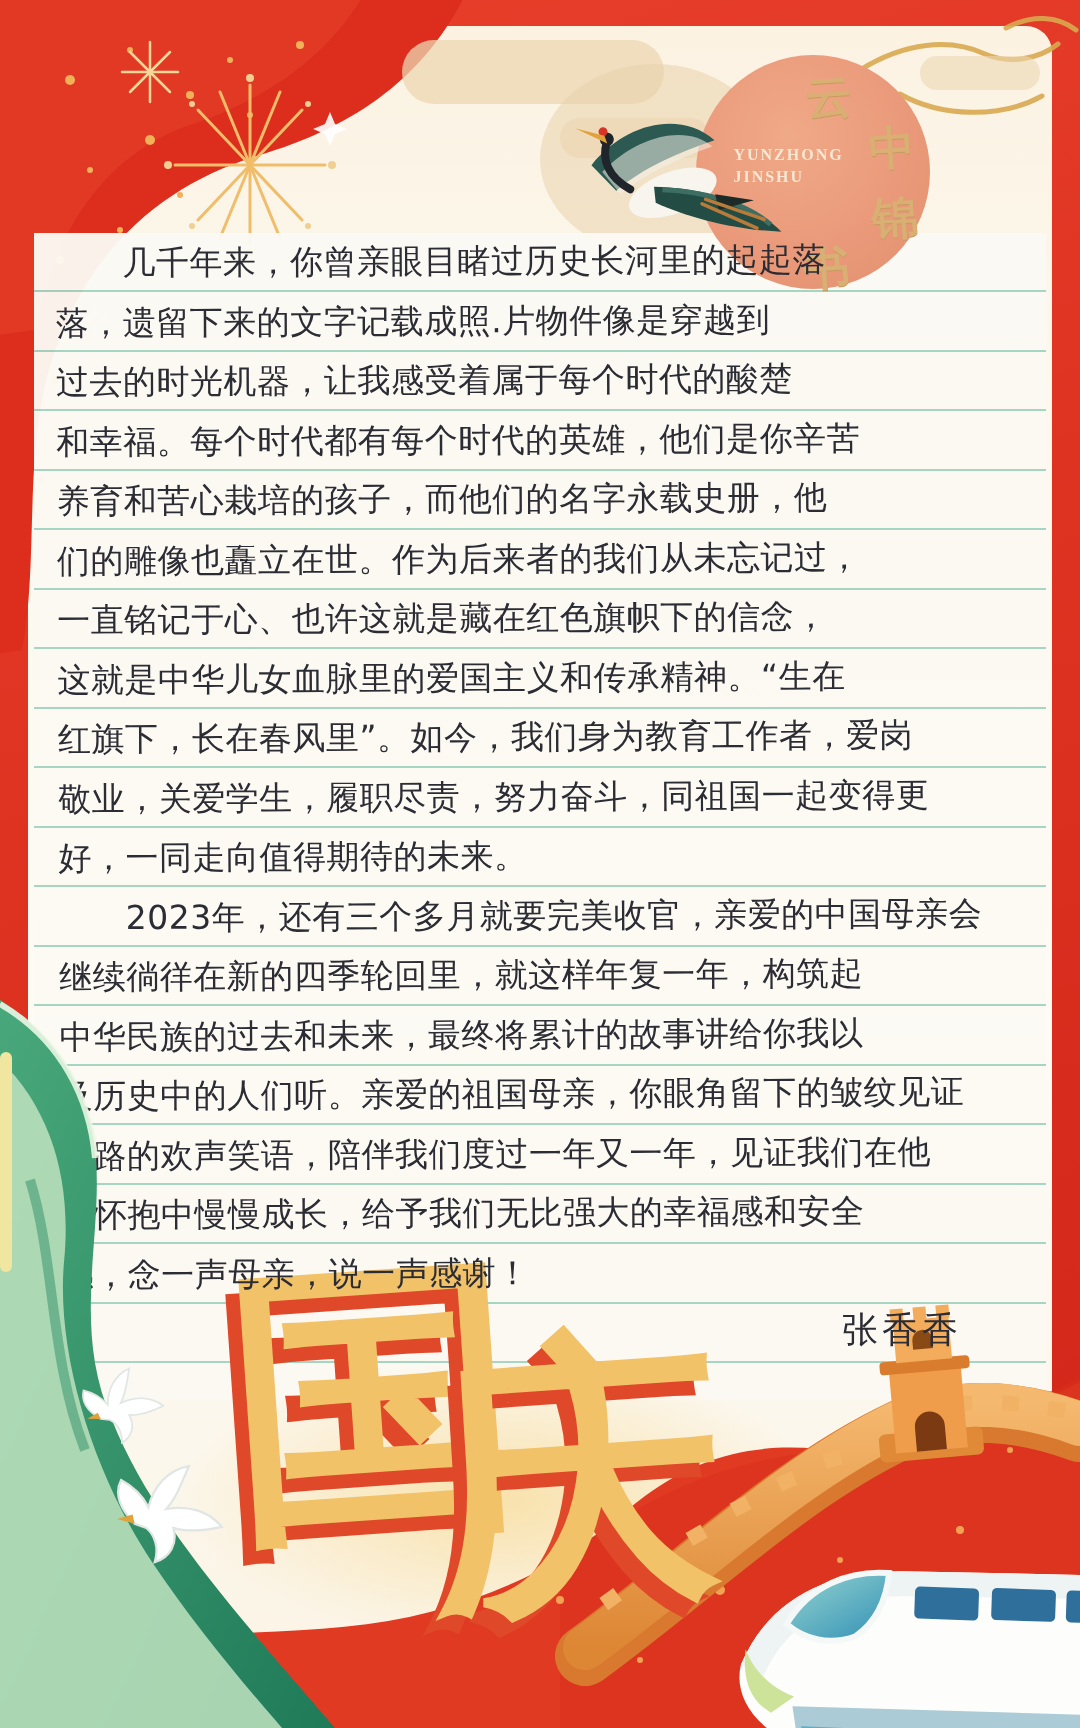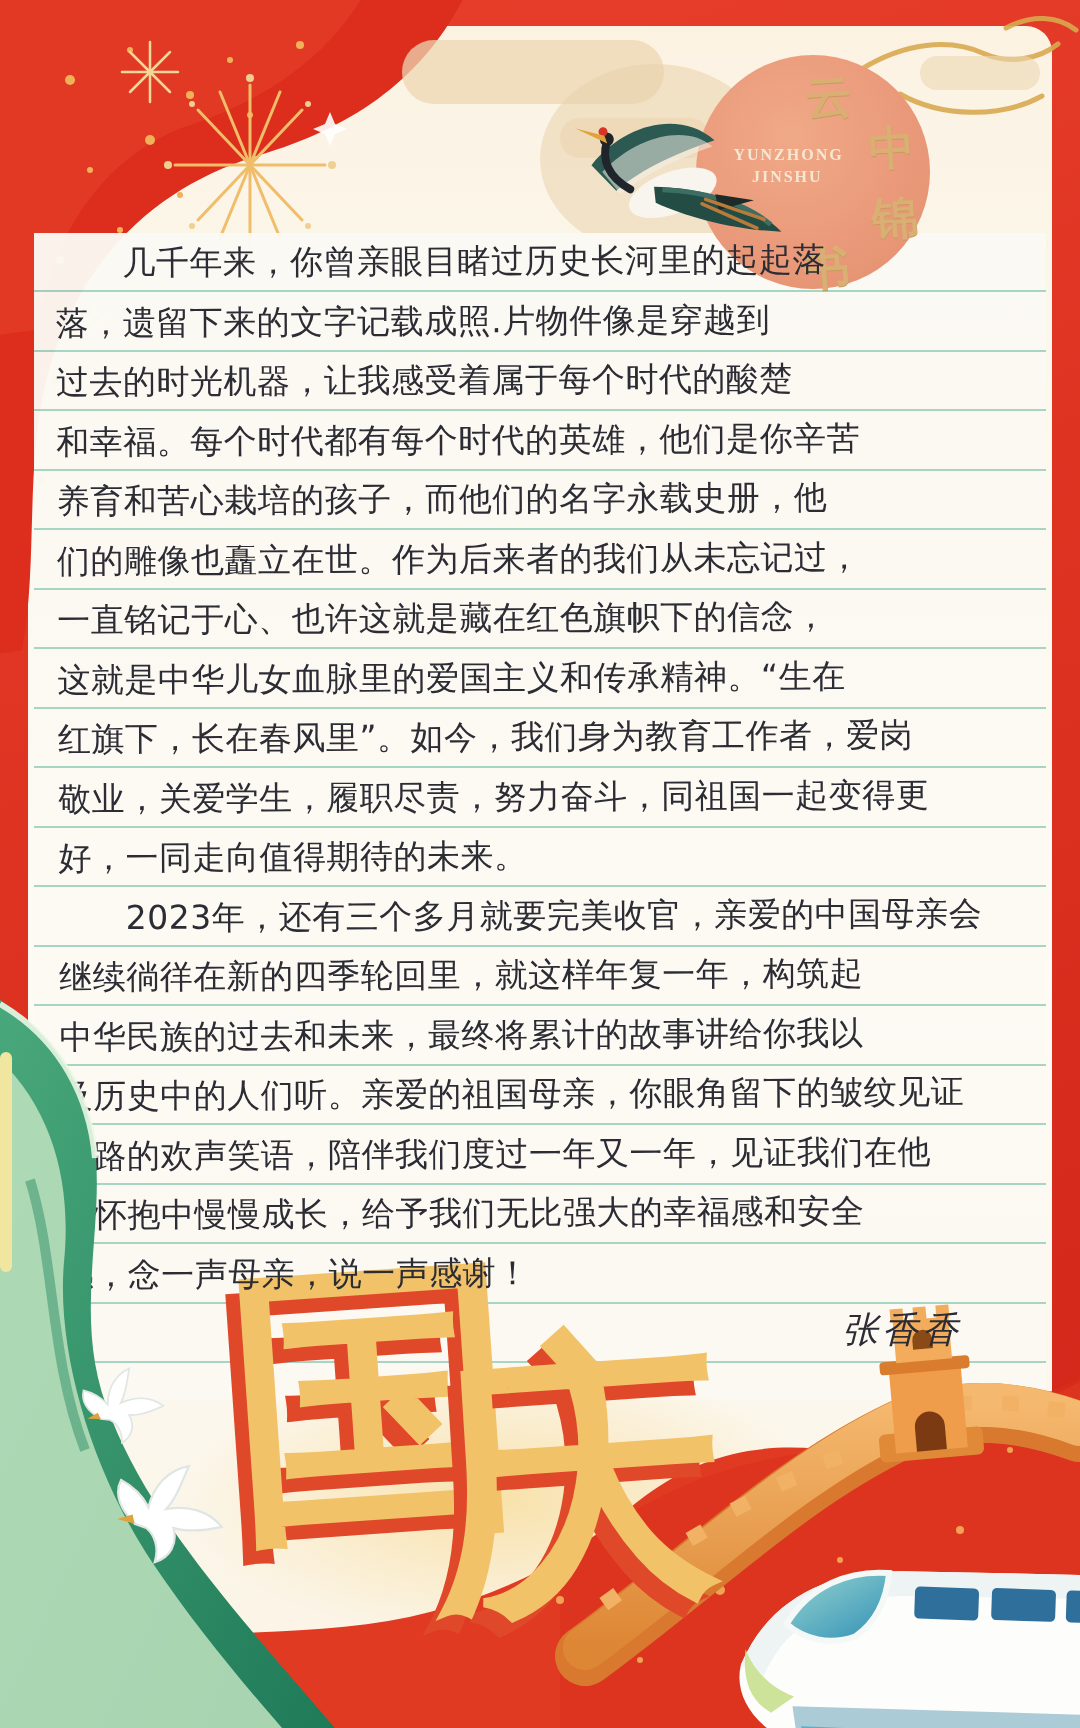--- a/index.html
+++ b/index.html
@@ -25,34 +25,34 @@
 
   
   .seal{left:696px;top:55px;width:234px;height:234px;border-radius:50%;
         background:radial-gradient(circle at 40% 35%,#f0a987 0%,#ea9a7a 55%,#e18e6e 100%);}
   .seal-char{position:absolute;font-size:46px;font-weight:bold;color:#d9af74;
              text-shadow:0 1px 0 #c89a5f;transform:rotate(-4deg);}
   .sc0{left:47%;top:5%;}
   .sc1{left:74%;top:27%;}
   .sc2{left:75%;top:57%;}
   .sc3{left:46%;top:78%;}
-  .seal-sub{position:absolute;left:16%;top:38%;width:46%;text-align:center;
+  .seal-sub{position:absolute;left:16%;top:38%;width:46%;
             font-family:"Liberation Serif",serif;font-weight:bold;font-size:16px;
             letter-spacing:2px;color:#f6e7d2;line-height:22px;}
 
   
   .paper{left:34px;top:233px;width:1012px;height:1167px;
          background:repeating-linear-gradient(to bottom,rgba(252,250,244,0) 0 57.5px,#a4d4c3 57.5px 59.5px),#fcfaf4;
          opacity:.96;}
 
   
   .letter-body{left:58px;top:233px;width:930px;transform:rotate(-0.3deg);}
   .hand-line{height:59.5px;line-height:56px;font-size:33px;color:#2c2c34;
              white-space:nowrap;letter-spacing:.5px;}
-  .signature{right:118px;top:1302px;text-align:left;color:#2c2c34;font-style:italic;}
+  .signature{right:118px;top:1302px;text-align:left;color:#2c2c34;}
   .sig-line{height:60px;line-height:56px;font-size:36px;letter-spacing:4px;}
 
   
   .glow{left:180px;top:1360px;width:640px;height:280px;border-radius:50%;
         background:radial-gradient(closest-side,rgba(248,224,168,.95),rgba(248,224,168,0));}
   .festival{left:0;top:0;width:1080px;height:1728px;pointer-events:none;}
   .gq{position:absolute;font-weight:bold;color:#f2c269;
       text-shadow:-14px 14px 0 #e0482a;transform:rotate(-4deg);
       font-family:"DejaVu Sans",sans-serif;}
   .gq1{left:228px;top:1255px;font-size:292px;line-height:292px;}

